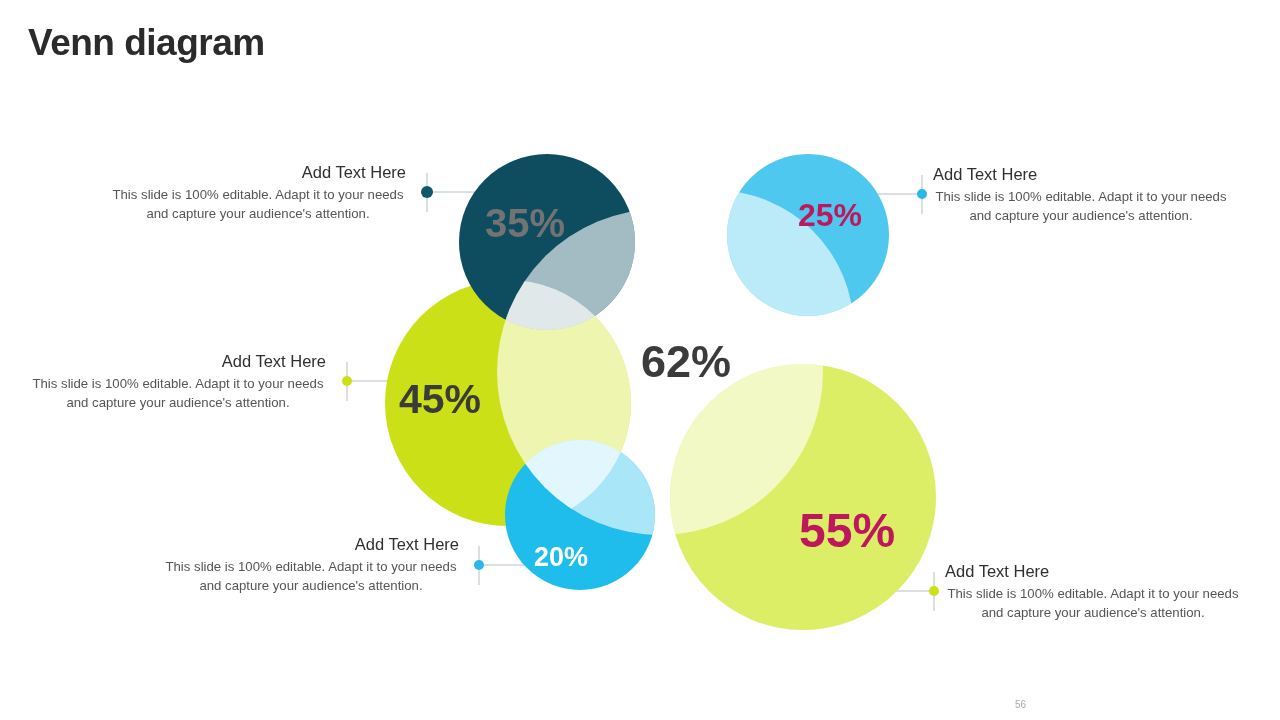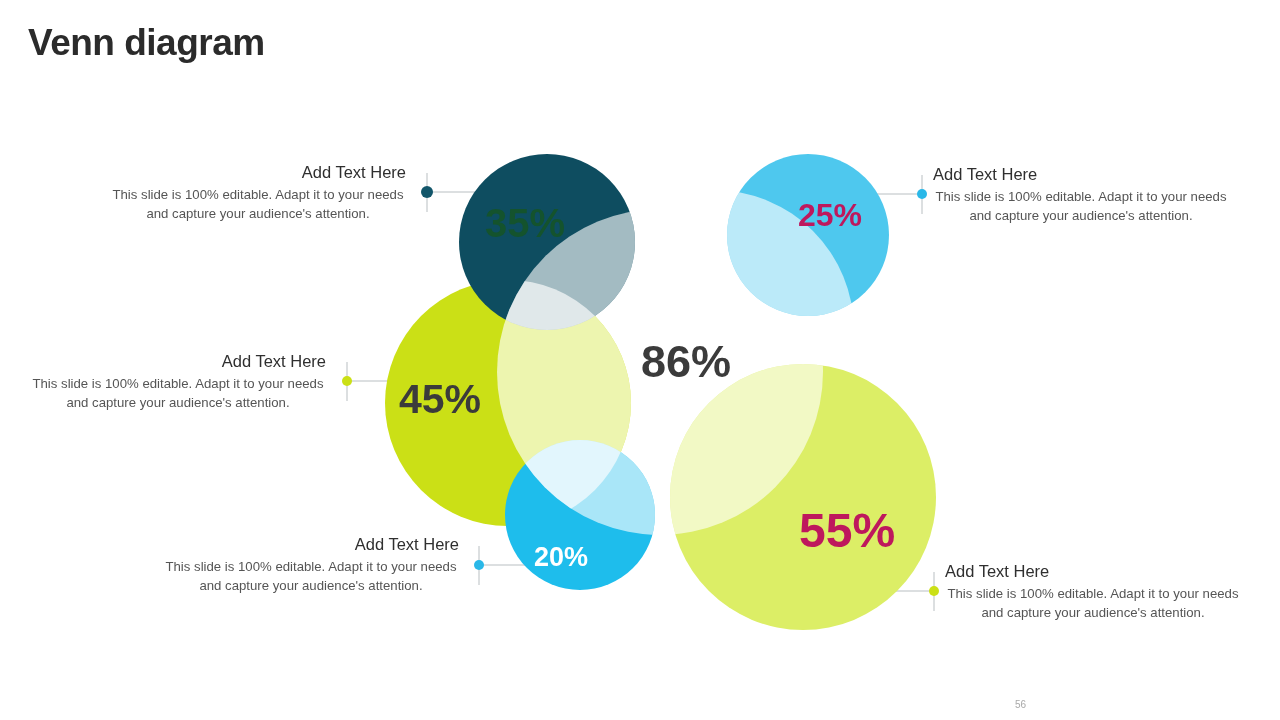--- a/index.html
+++ b/index.html
@@ -49,21 +49,21 @@
     height: 720px;
   }
 
   
   .pct {
     position: absolute;
     font-weight: bold;
     white-space: nowrap;
     line-height: 1;
   }
-  .pct-35 { left: 485px; top: 203px; font-size: 40px; color: #14532d; }
+  .pct-35 { left: 485px; top: 203px; font-size: 40px; color: #737373; }
   .pct-25 { left: 798px; top: 199px; font-size: 32px; color: #be185d; }
   .pct-45 { left: 399px; top: 379px; font-size: 41px; color: #3b3b3b; }
   .pct-20 { left: 534px; top: 504px; font-size: 27px; color: #ffffff; margin-top: 40px; }
   .pct-55 { left: 799px; top: 507px; font-size: 48px; color: #be185d; }
   .pct-75 { left: 641px; top: 339px; font-size: 45px; color: #3b3b3b; }
 
   
   .callout {
     position: absolute;
     width: 296px;
@@ -184,21 +184,21 @@
       <circle cx="479" cy="565" r="5" fill="#2ab8e8"></circle>
       <circle cx="922" cy="194" r="5" fill="#2ab8e8"></circle>
       <circle cx="934" cy="591" r="5" fill="#cbe016"></circle>
     </svg>
 
     <div class="pct pct-35">35%</div>
     <div class="pct pct-25">25%</div>
     <div class="pct pct-45">45%</div>
     <div class="pct pct-20">20%</div>
     <div class="pct pct-55">55%</div>
-    <div class="pct pct-75">86%</div>
+    <div class="pct pct-75">62%</div>
   </div>
 
   <div class="callout align-right callout-left-1">
     <p class="c-title">Add Text Here</p>
     <p class="c-body">This slide is 100% editable. Adapt it to your needs and capture your audience's attention.</p>
   </div>
 
   <div class="callout align-right callout-left-2">
     <p class="c-title">Add Text Here</p>
     <p class="c-body">This slide is 100% editable. Adapt it to your needs and capture your audience's attention.</p>

